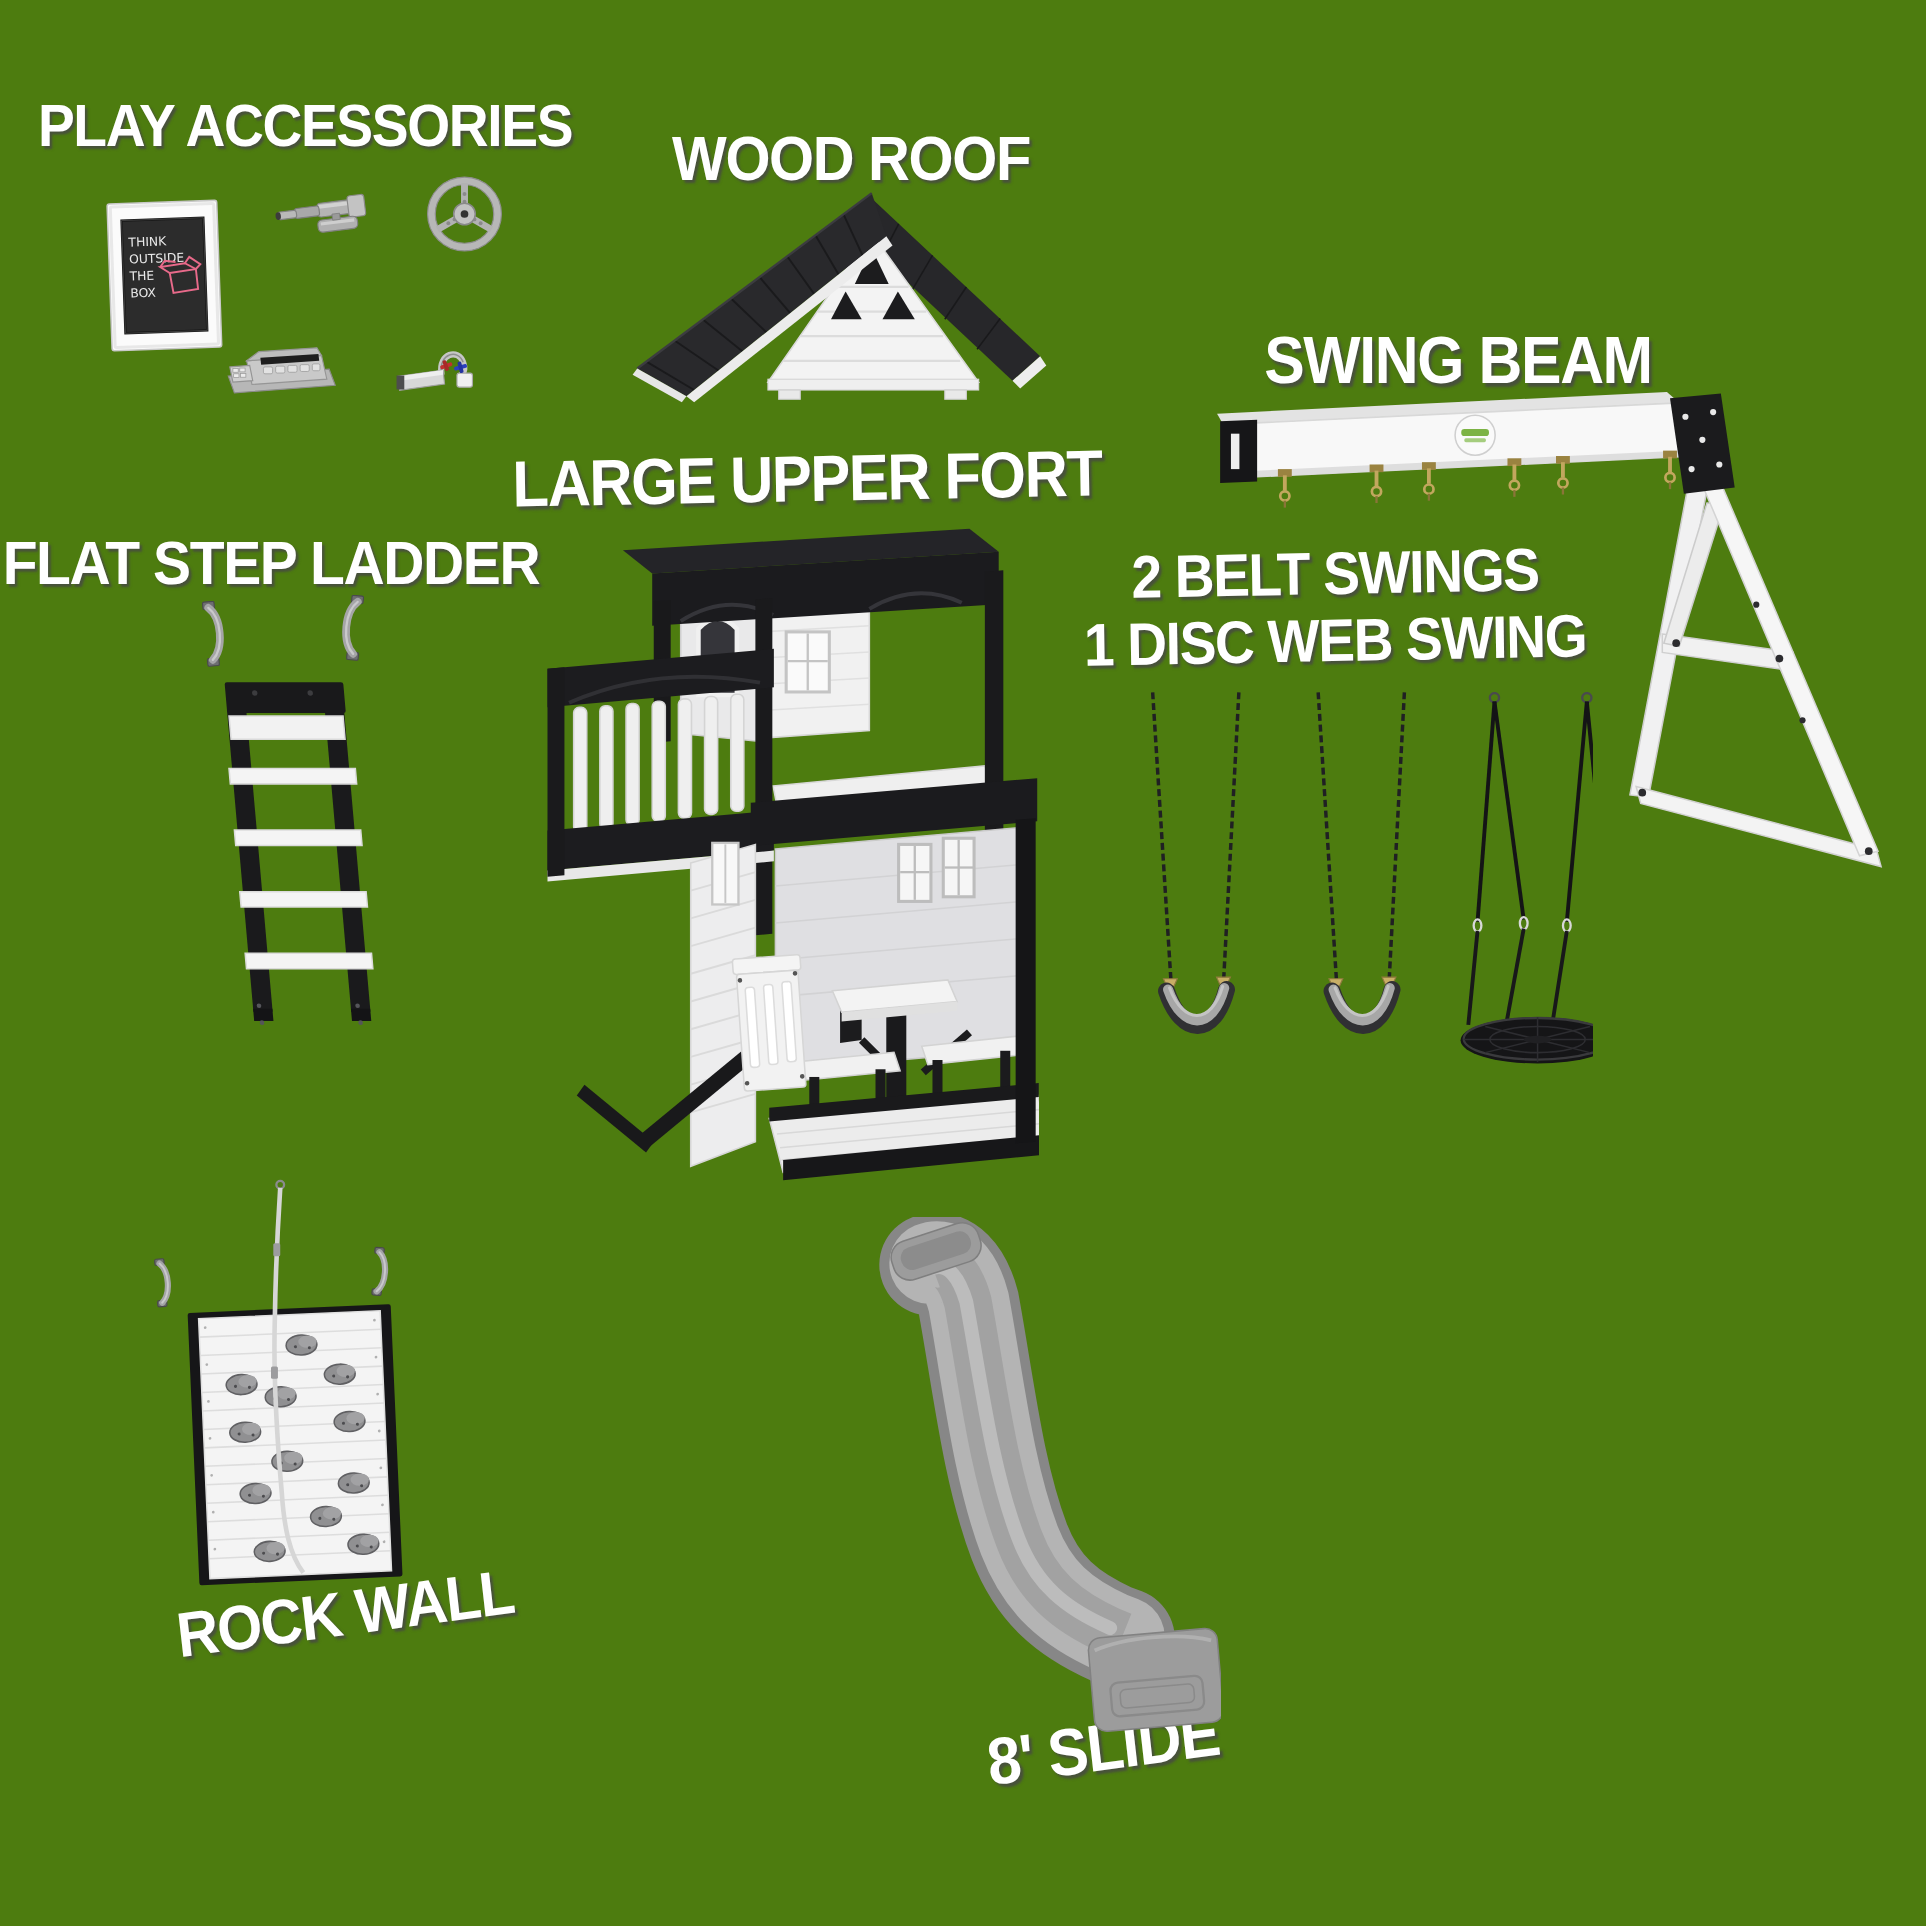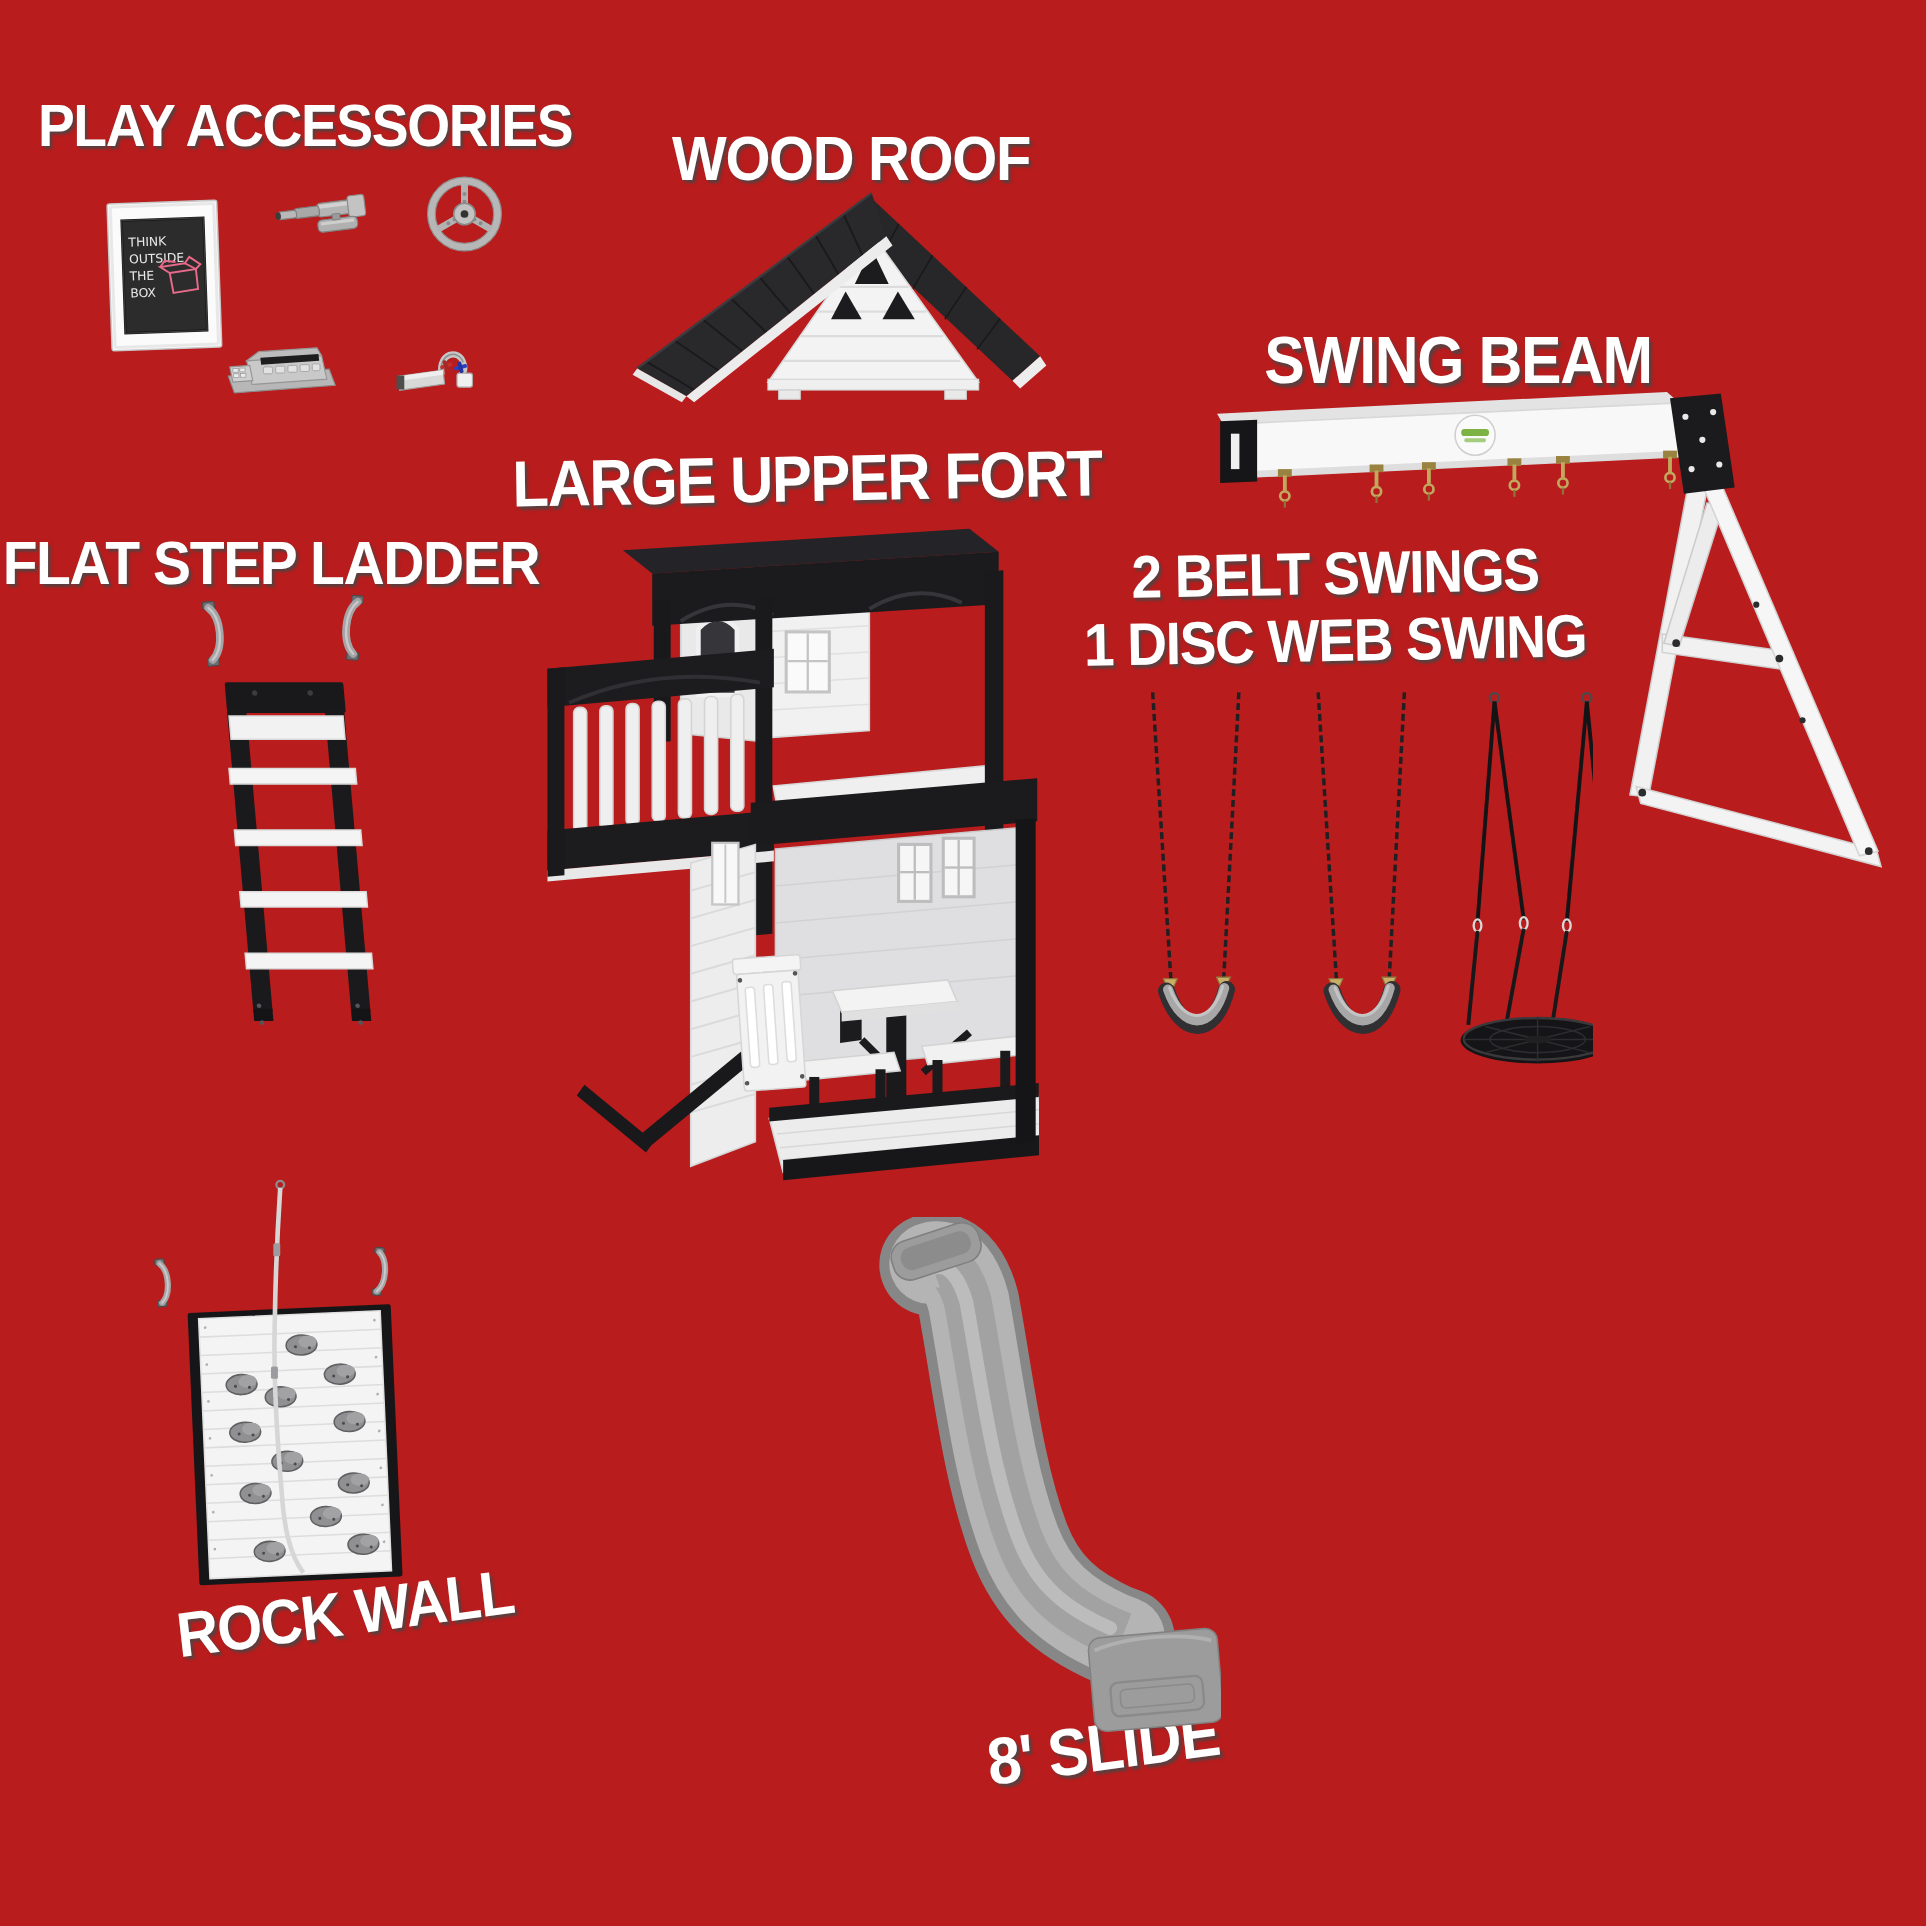--- a/index.html
+++ b/index.html
@@ -1,17 +1,17 @@
 <!DOCTYPE html>
 <html style="font-size:12.3px"><head>
 <meta charset="utf-8">
 <style>
   html,body{margin:0;padding:0;}
   body{background:#9a9a9a;font-family:"Liberation Sans", sans-serif;}
-  .stage{position:relative;width:1926px;height:1926px;background:#b91c1c;overflow:hidden;}
+  .stage{position:relative;width:1926px;height:1926px;background:#4d7c0f;overflow:hidden;}
   .part{position:absolute;}
   .lbl{
     position:absolute;
     color:#fff;
     font-weight:bold;
     white-space:nowrap;
     letter-spacing:-1.5px;
     text-shadow:0.045em 0.055em 0.04em rgba(70,70,70,0.8);
     transform-origin:center;
   }

